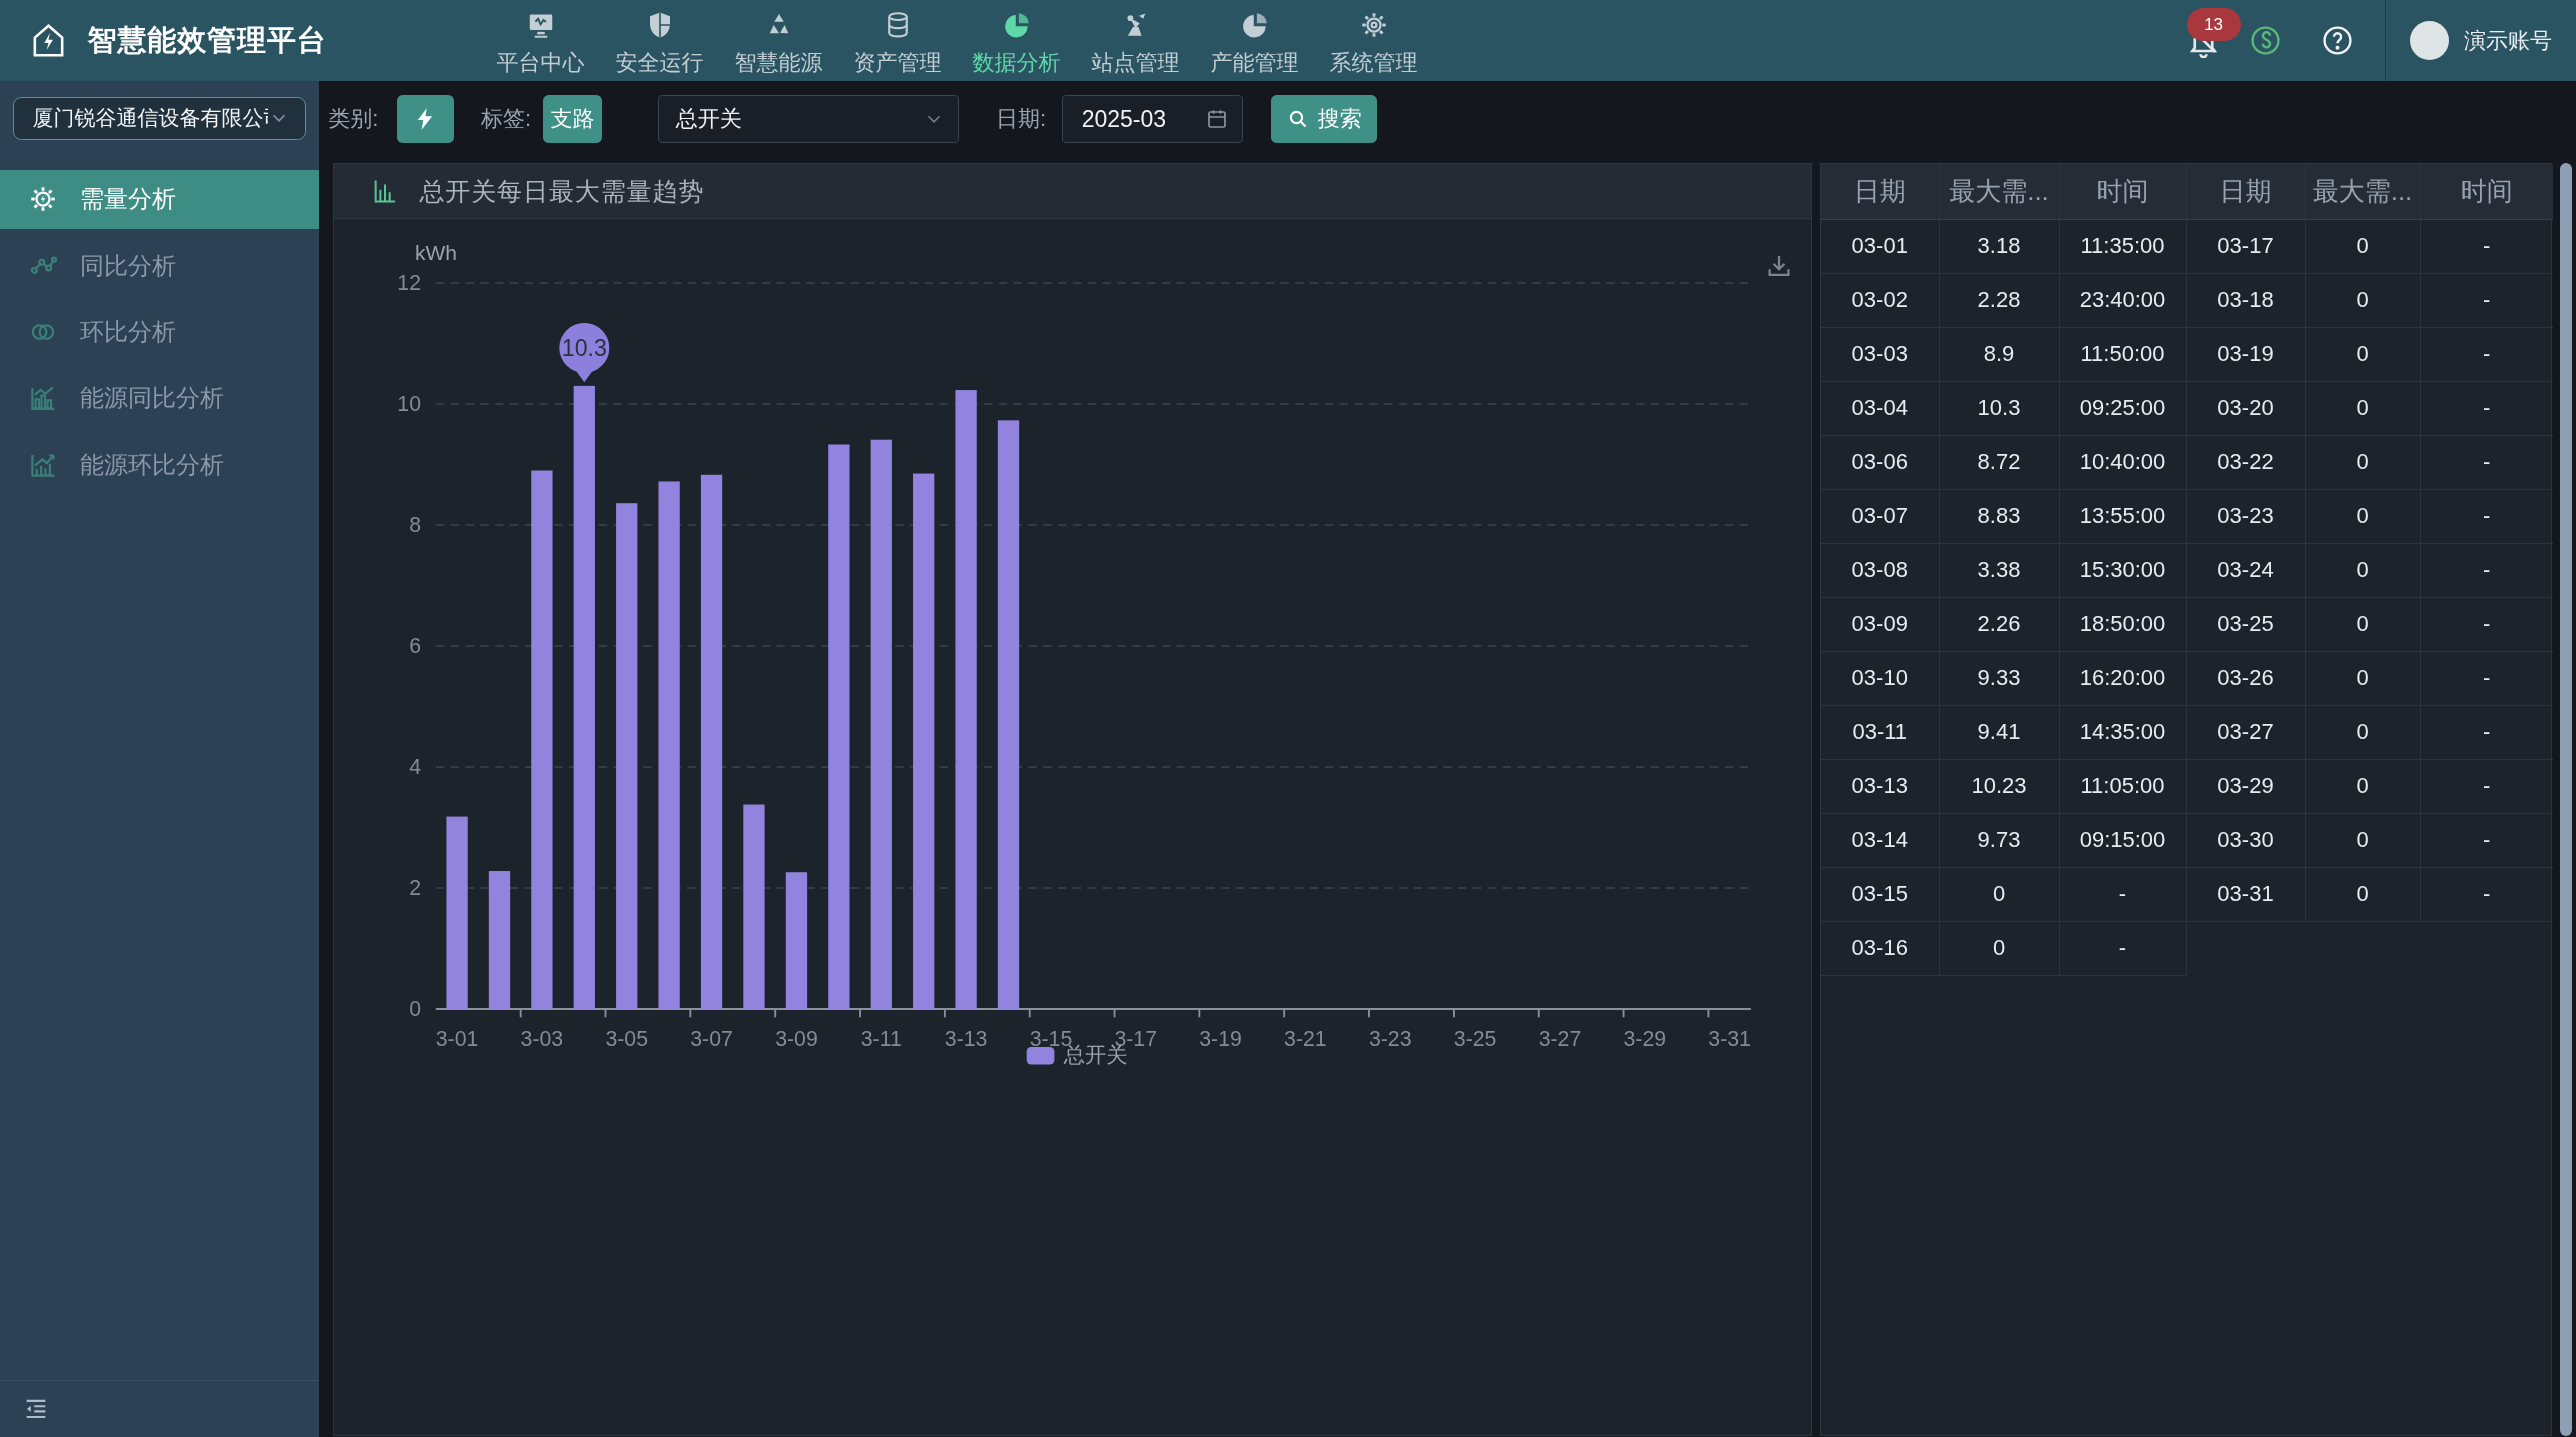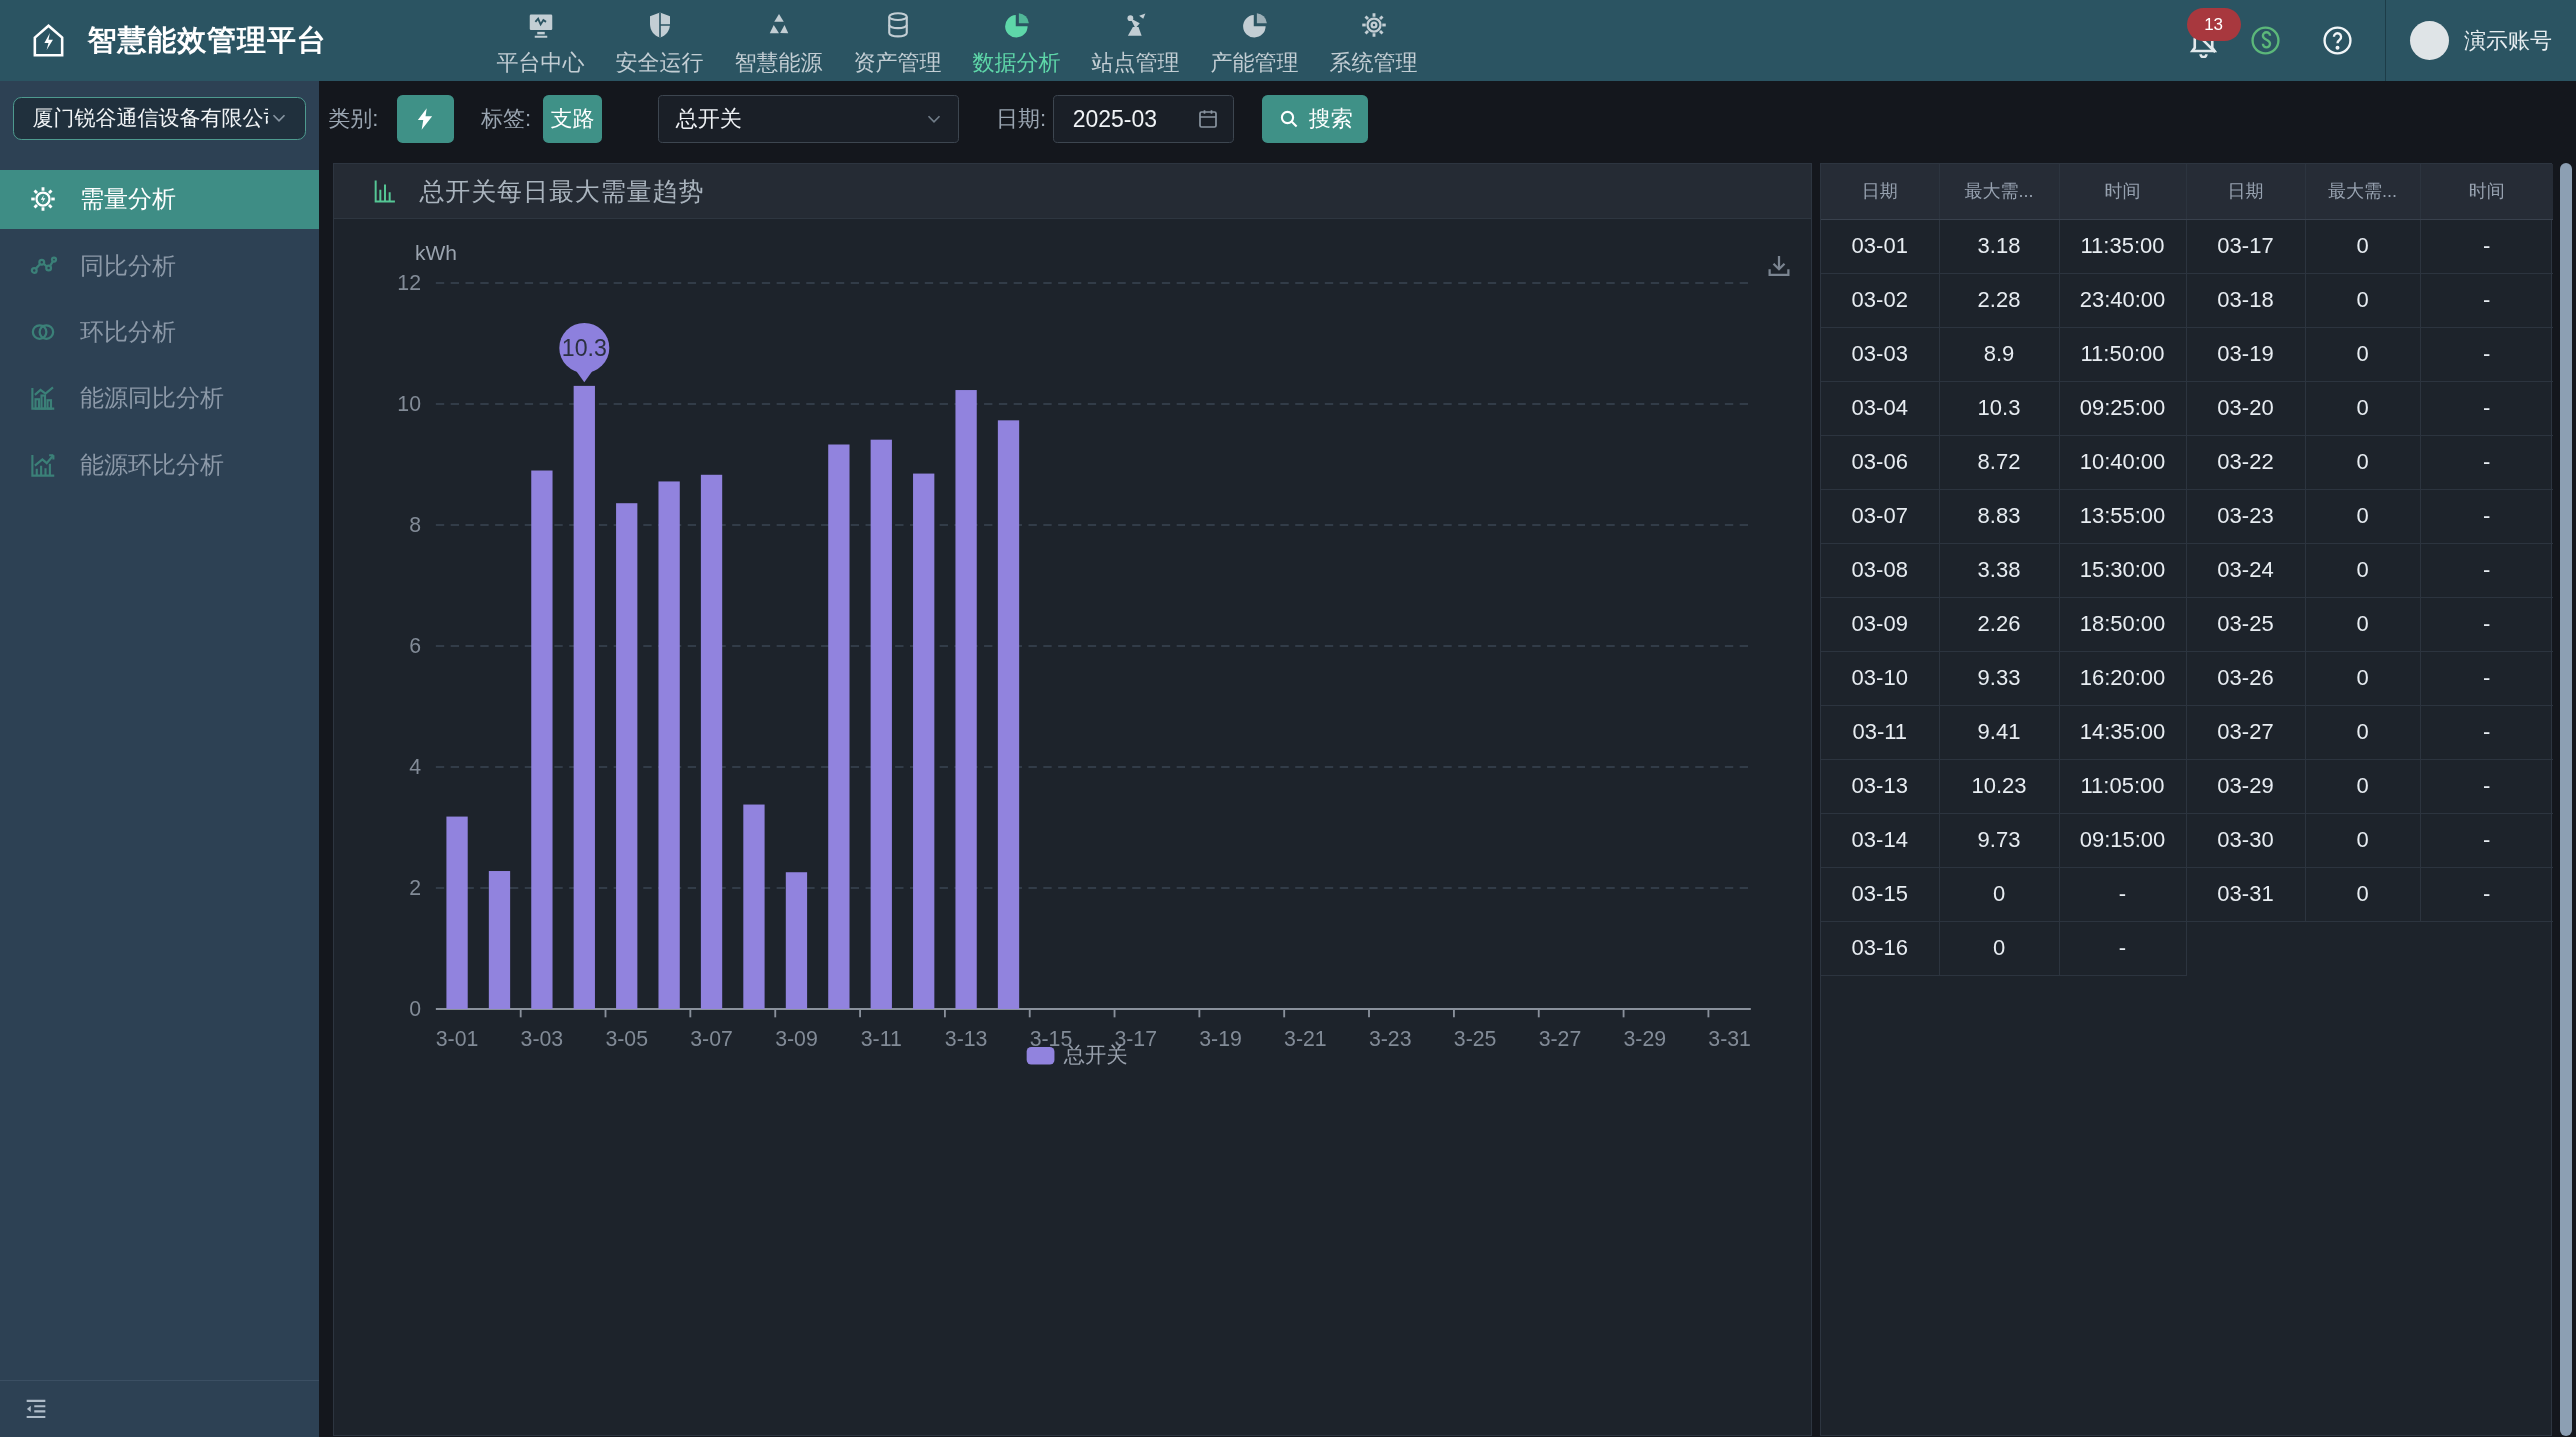--- a/index.html
+++ b/index.html
@@ -52,41 +52,41 @@
   .tbtn { height:48px; background:#3f9187; border:none; border-radius:5.6px; color:#ffffff;
     display:flex; align-items:center; justify-content:center; cursor:pointer; }
   .bolt-btn { width:57px; margin-left:18.5px; }
   .lab-tag { margin-left:27px; }
   .tag-btn { width:59px; margin-left:12px; font-size:22px; }
   .select-box { margin-left:56px; width:301px; height:48px; background:#1a1f27; border:0.9px solid #3d4650;
     border-radius:4.6px; display:flex; align-items:center; justify-content:space-between; padding:0 13px 0 16.7px; cursor:pointer; }
   .select-box .txt { color:#f0f3f6; font-size:22px; }
   .select-box .ic { color:#707c88; }
   .lab-date { margin-left:37px; }
-  .date-box { margin-left:7px; width:181px; height:48px; background:#1a1f27; border:0.9px solid #3d4650;
+  .date-box { margin-left:16px; width:181px; height:48px; background:#1a1f27; border:0.9px solid #3d4650;
     border-radius:4.6px; display:flex; align-items:center; justify-content:space-between; padding:0 13px 0 18.5px; cursor:pointer; }
   .date-box .txt { color:#f0f3f6; font-size:23px; }
   .date-box .ic { color:#8a95a1; }
   .search-btn { width:106px; margin-left:28px; gap:7.4px; font-size:22px; }
   .search-btn .ic { color:#ffffff; }
 
   
   .panel { position:absolute; top:82px; height:1273px; background:#1d232b; border:0.9px solid #2d3540; }
   .chart-panel { left:14px; width:1479px; }
   .table-panel { left:1501px; width:732px; }
   .panel-hd { height:55px; background:#252b34; border-bottom:0.9px solid #2e3640; display:flex; align-items:center; }
   .panel-hd .ic { margin-left:37px; color:#55c795; }
   .panel-title { margin-left:20.4px; color:#aab4be; font-size:25px; letter-spacing:0.9px; }
   .panel-body { position:relative; width:100%; height:1217px; }
   .unit-label { position:absolute; left:81px; top:22px; color:#9aa3ae; font-size:21px; }
   .dl-icon { position:absolute; left:1430px; top:31.5px; color:#7b8591; cursor:pointer; }
 
   
   .data-table { width:100%; border-collapse:collapse; table-layout:fixed; }
-  .data-table th { height:55px; background:#262c36; color:#97a2b0; font-size:18px; font-weight:normal;
+  .data-table th { height:55px; background:#262c36; color:#97a2b0; font-size:26px; font-weight:normal;
     border-bottom:0.9px solid #39414d; border-right:0.9px solid #2c343f; }
   .data-table th:last-child { border-right:none; }
   .data-table td { height:54px; color:#e8edf2; font-size:22px; text-align:center;
     border-bottom:0.9px solid #2c343f; border-right:0.9px solid #2c343f; }
   .data-table td:last-child { border-right:none; }
   .data-table td.blank { border:none; }
 
   .scrollbar { position:absolute; left:2241px; top:82px; width:12px; height:1273px; background:#8c9fb3; border-radius:6.5px; }
 </style>
 </head>

